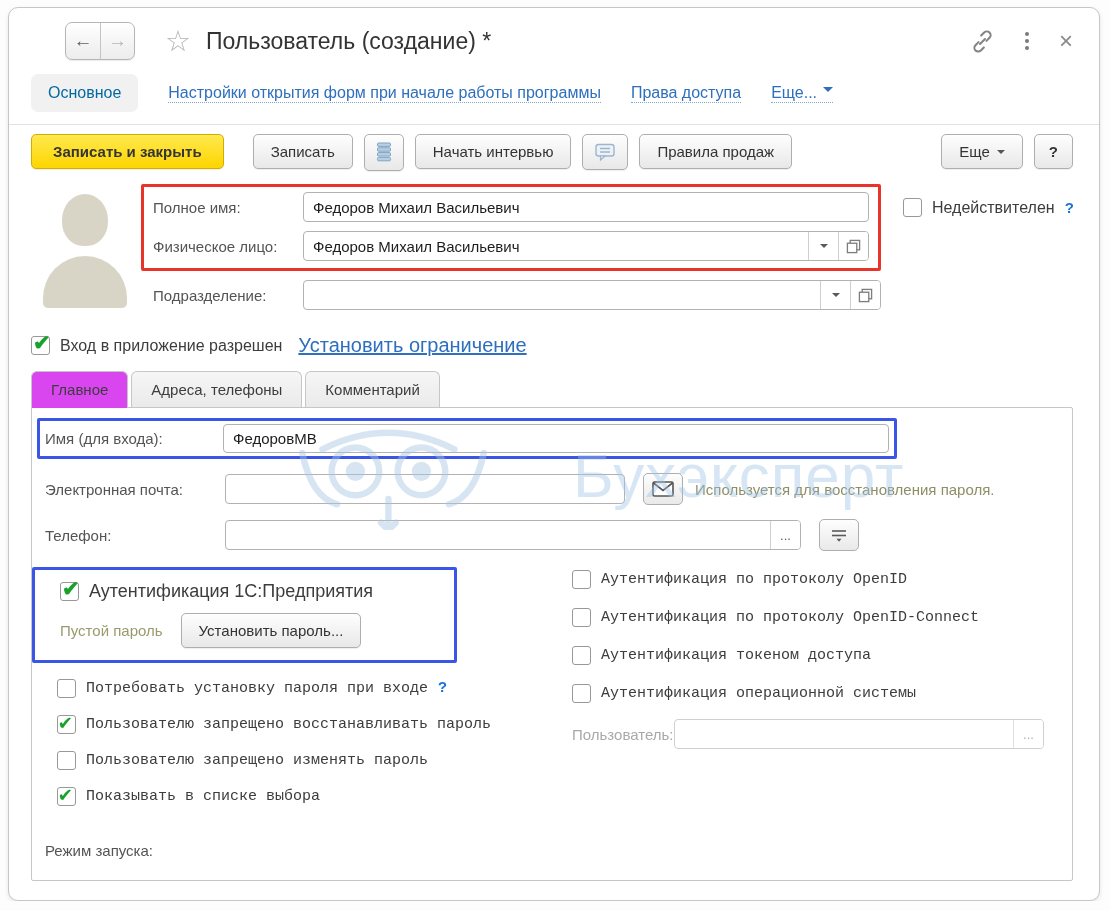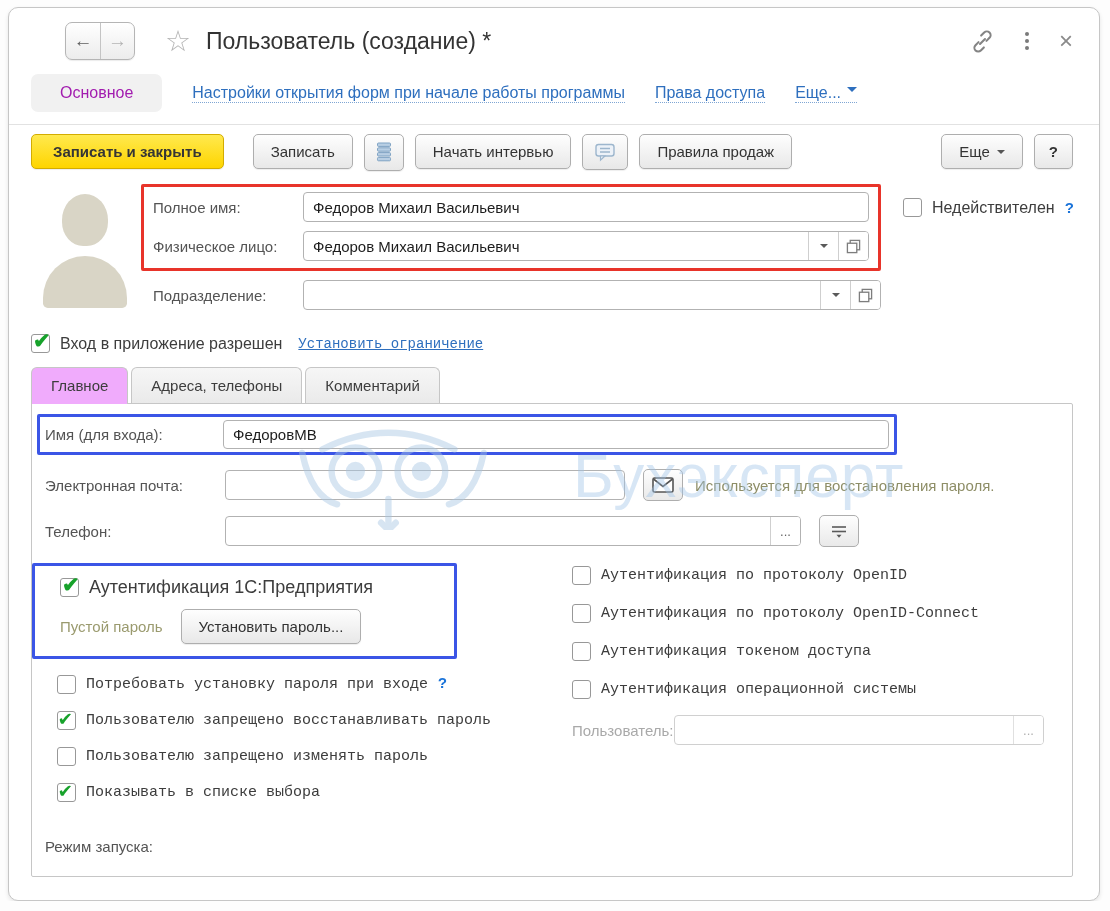--- a/index.html
+++ b/index.html
@@ -24,21 +24,21 @@
   .nav-fwd { color: #b3b3b3; }
   .star { font-size: 29px; color: #b5b5b5; margin-left: 30px; line-height: 1; }
   .title { font-size: 23px; color: #333; margin-left: 15px; white-space: nowrap; }
   .hdr-right { margin-left: auto; display: flex; align-items: center; gap: 27px; }
   .kebab { display: flex; flex-direction: column; gap: 3px; padding: 3px; cursor: pointer; }
   .kebab i { width: 4px; height: 4px; background: #7a7a7a; border-radius: 50%; }
   .close-x { font-size: 24px; color: #8a8a8a; cursor: pointer; line-height: 1; }
   .icon-btn-plain { background: none; border: none; cursor: pointer; display: flex; align-items: center; }
   
   .navrow { display: flex; align-items: center; gap: 30px; padding: 8px 26px 12px 22px; }
-  .chip { background: #f1f1f1; border-radius: 7px; padding: 10px 29px; font-size: 16px; color: #a21caf; }
+  .chip { background: #f1f1f1; border-radius: 7px; padding: 10px 17px; font-size: 16px; color: #0369a1; }
   a.navlink { color: #2e6fbe; font-size: 16px; text-decoration: none; border-bottom: 1px dotted #7fa6d4; cursor: pointer; white-space: nowrap; }
   .blue-caret { display:inline-block; width:0; height:0; border:5px solid transparent; border-top-color:#2e6fbe; margin-left:6px; vertical-align: 1px; }
   .divider { border: none; border-top: 1px solid #e2e2e2; }
   
   .toolbar { display: flex; align-items: flex-start; gap: 11px; padding: 9px 26px 9px 22px; }
   .btn { background: linear-gradient(#fefefe,#e8e8e8); border: 1px solid #aeaeae; border-radius: 5px; padding: 8px 17px; font-size: 15px; color: #333; cursor: pointer; box-shadow: 0 1px 1px rgba(0,0,0,.07); font-family: inherit; white-space: nowrap; }
   .btn-yellow { background: linear-gradient(#ffe94e,#fed500); border-color: #d3ac00; font-weight: bold; color: #353535; padding: 8px 21px; }
   .btn-ico { padding: 7px 11px; display: flex; align-items: center; }
   .tb-spacer { flex: 1; }
   .dk-caret { display:inline-block; width:0; height:0; border:4px solid transparent; border-top-color:#555; margin-left:7px; vertical-align: -1px; }
@@ -63,25 +63,25 @@
   .red-group { border: 3px solid #e8342a; border-radius: 2px; padding: 5px 9px 7px; display: flex; flex-direction: column; gap: 9px; }
   .frow { display: flex; align-items: center; }
   .frow .lbl { width: 150px; flex: none; }
   .frow .fwrap { flex: 1; }
   .sub-row { margin: 9px 0 0 12px; display: flex; align-items: center; }
   .sub-row .lbl { width: 150px; flex: none; }
   .id-right { padding: 14px 0 0 22px; }
   
   .login-row { display: flex; align-items: center; gap: 10px; padding: 24px 26px 0 22px; font-size: 15px; }
   .login-row .biglbl { font-size: 16px; color: #3d3d3d; }
-  a.sollink { color: #2e6fbe; font-size: 14px; text-decoration: underline; cursor: pointer; margin-left: 6px; font-family: Liberation Mono, monospace; }
+  a.sollink { color: #2e6fbe; font-size: 20px; text-decoration: underline; cursor: pointer; margin-left: 6px; }
   
   .tabstrip { display: flex; padding: 14px 26px 0 22px; position: relative; z-index: 3; }
   .tab { padding: 9px 19px; font-size: 15px; color: #3d3d3d; background: linear-gradient(#f6f6f6,#eaeaea); border: 1px solid #c6c6c6; border-bottom: none; border-radius: 6px 6px 0 0; margin-right: 3px; cursor: pointer; }
-  .tab.active { background: #f0abfc; margin-bottom: -1px; padding-bottom: 10px; z-index: 4; position: relative; }
+  .tab.active { background: #d946ef; margin-bottom: -1px; padding-bottom: 10px; z-index: 4; position: relative; }
   .panel { margin: 0 26px 0 22px; border: 1px solid #c6c6c6; border-radius: 0 2px 2px 2px; background: #fff; padding: 10px 0 16px; position: relative; min-height: 474px; }
   .blue-group { border: 3px solid #3b55e6; border-radius: 2px; }
   .name-box { display: flex; align-items: center; margin: 0 0 10px 5px; width: 860px; padding: 3px 5px; }
   .name-box .lbl { width: 178px; flex: none; }
   .prow { display: flex; align-items: center; margin-left: 13px; margin-top: 14px; }
   .prow .lbl { width: 180px; flex: none; }
   .hint { font-size: 15px; color: #8e8e67; margin-left: 12px; white-space: nowrap; }
   .twocol { display: flex; margin-top: 16px; }
   .col-l { width: 540px; flex: none; padding-left: 13px; }
   .auth-box { width: 425px; padding: 11px 12px 12px; margin-left: -13px; padding-left: 25px; }

